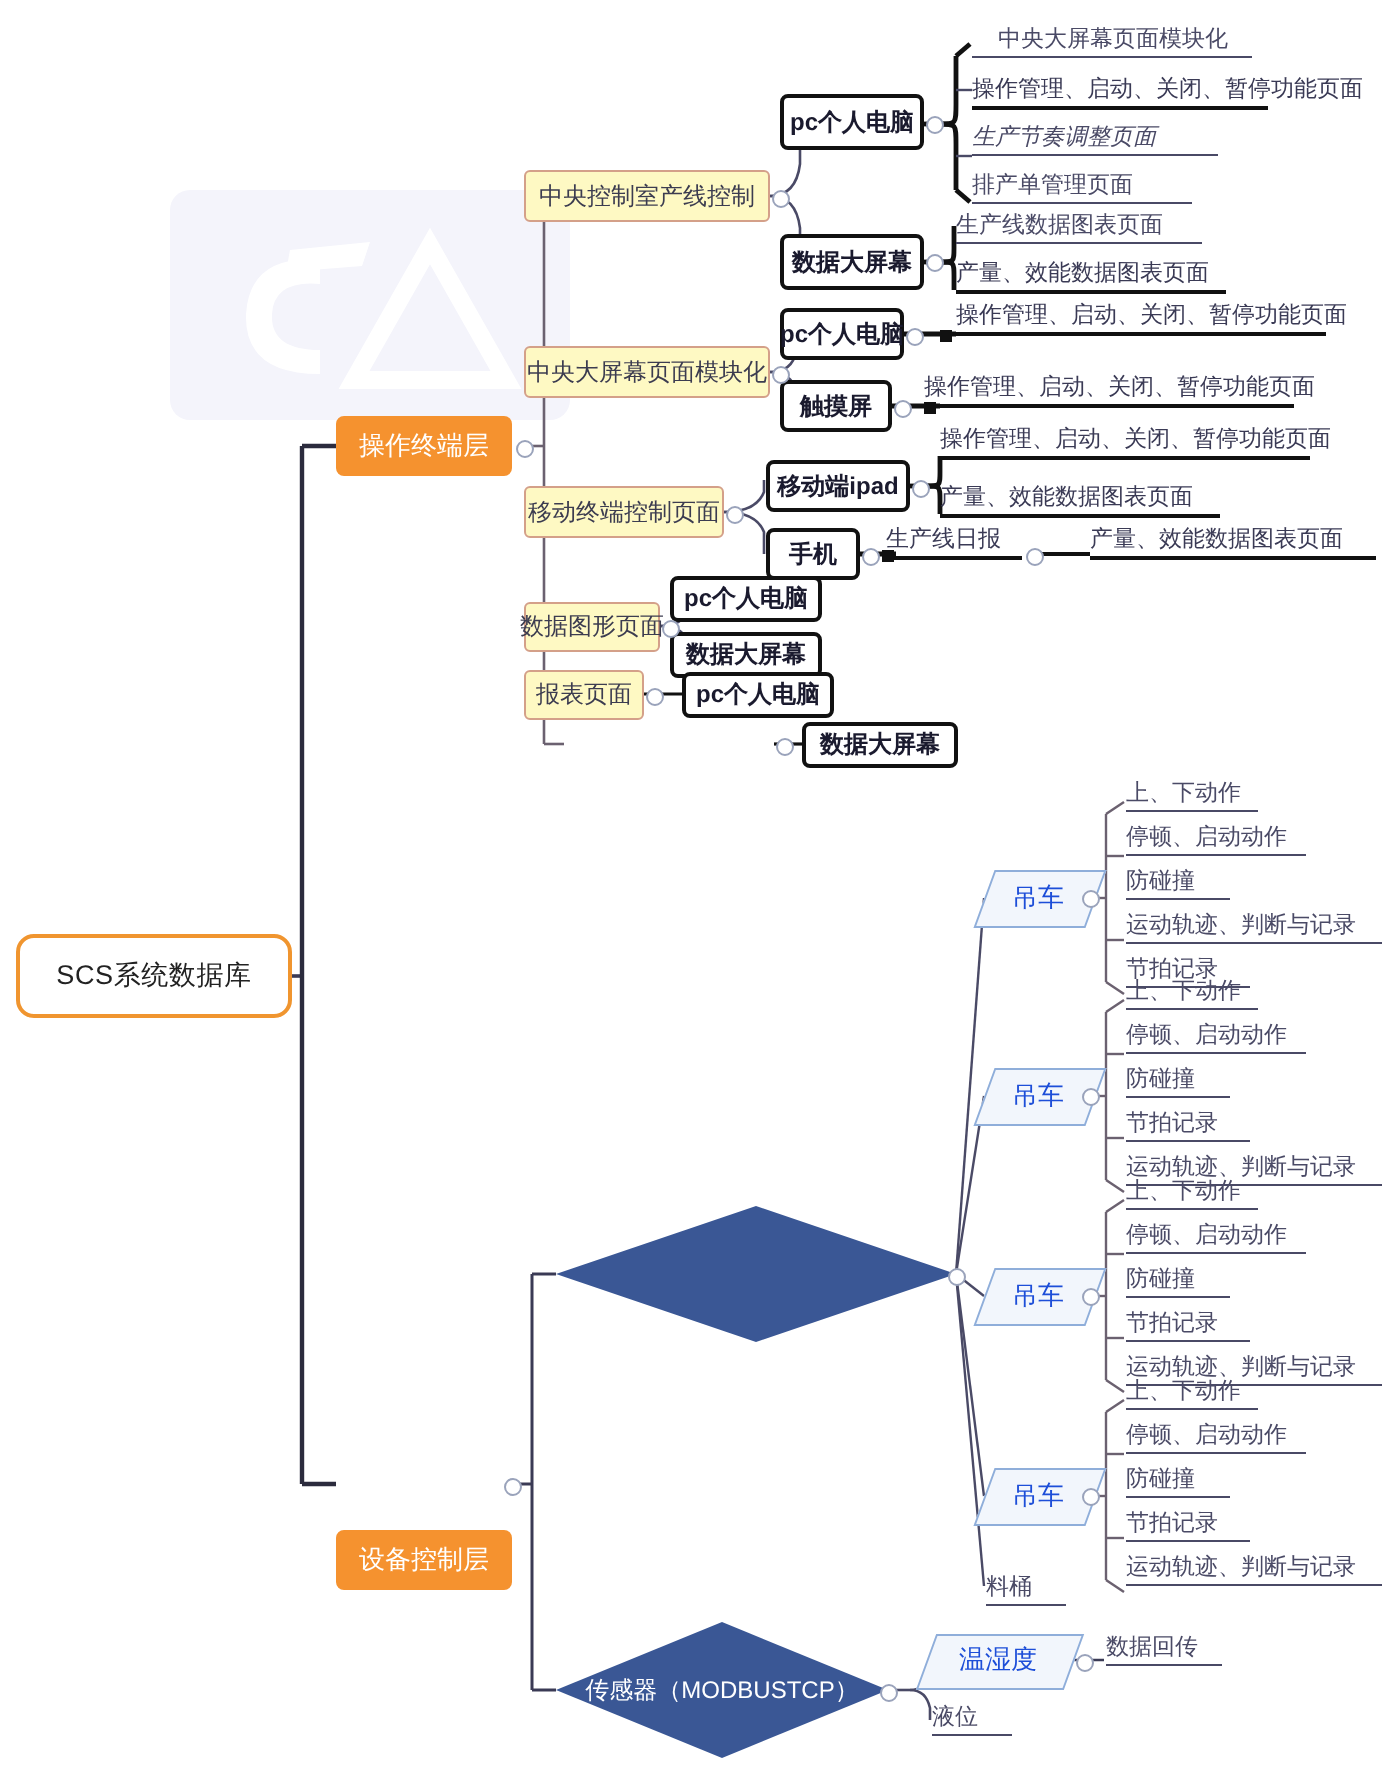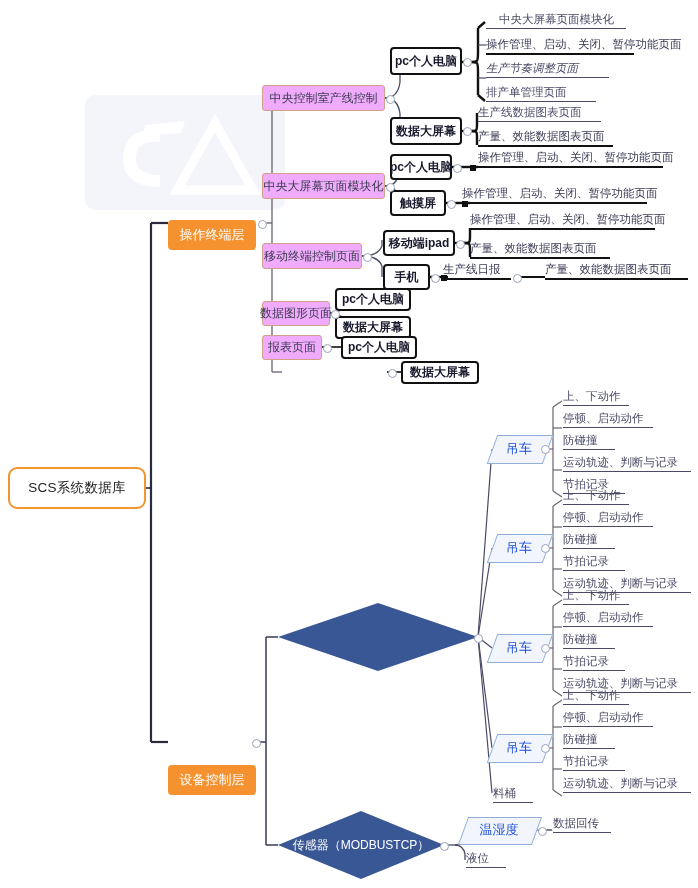--- a/index.html
+++ b/index.html
@@ -12,21 +12,21 @@
   .wm svg{position:absolute;left:0;top:0;}
   .node{position:absolute;box-sizing:border-box;display:flex;align-items:center;
         justify-content:center;white-space:nowrap;z-index:3;}
 
   
   .n-root{border:2.5px solid #F0952F;background:#fff;border-radius:9px;
           font-size:13.5px;color:#222;letter-spacing:.3px;}
   
   .n-l1{background:#F5922F;border-radius:4px;color:#fff;font-size:13px;}
   
-  .n-l2{background:#f0abfc;border:1px solid #D4A089;border-radius:3px;
+  .n-l2{background:#fef9c3;border:1px solid #D4A089;border-radius:3px;
         color:#3c3c50;font-size:12px;}
   
   .n-l3{background:#fff;border:2px solid #111;border-radius:4px;
         color:#1a1a2e;font-size:12px;font-weight:600;}
   
   .n-leaf{color:#4a4a66;font-size:11.5px;justify-content:flex-start;
           border-bottom:1.3px solid #4a4a66;padding-bottom:1px;background:transparent;}
   .n-leaf.thick{border-bottom:2.2px solid #111;color:#3a3a55;}
   
   .n-diamond{color:#fff;font-size:12px;background:transparent;}
@@ -188,21 +188,21 @@
       <path d="M455 845 Q463 845 465 854 L465 860"></path>
     </g>
 
     <g fill="none" stroke="#3a3a55" stroke-width="1.3">
       <path d="M535 830 L552 830"></path>
     </g>
   </svg>
 
   <div class="node n-root" style="left:8px;top:467px;width:138px;height:42px;">SCS系统数据库</div>
 
-  <div class="node n-l1" style="left:168px;top:220px;width:88px;height:30px;">操作终端层</div>
+  <div class="node n-l1" style="left:168px;top:208px;width:88px;height:30px;">操作终端层</div>
   <div class="node n-l1" style="left:168px;top:765px;width:88px;height:30px;">设备控制层</div>
   <div class="dot" style="left:258px;top:220px;"></div>
   <div class="dot" style="left:252px;top:739px;"></div>
 
   <div class="node n-l2" style="left:262px;top:85px;width:123px;height:26px;">中央控制室产线控制</div>
   <div class="node n-l2" style="left:262px;top:173px;width:123px;height:26px;">中央大屏幕页面模块化</div>
   <div class="node n-l2" style="left:262px;top:243px;width:100px;height:26px;">移动终端控制页面</div>
   <div class="node n-l2" style="left:262px;top:301px;width:68px;height:25px;">数据图形页面</div>
   <div class="node n-l2" style="left:262px;top:335px;width:60px;height:25px;">报表页面</div>
 

